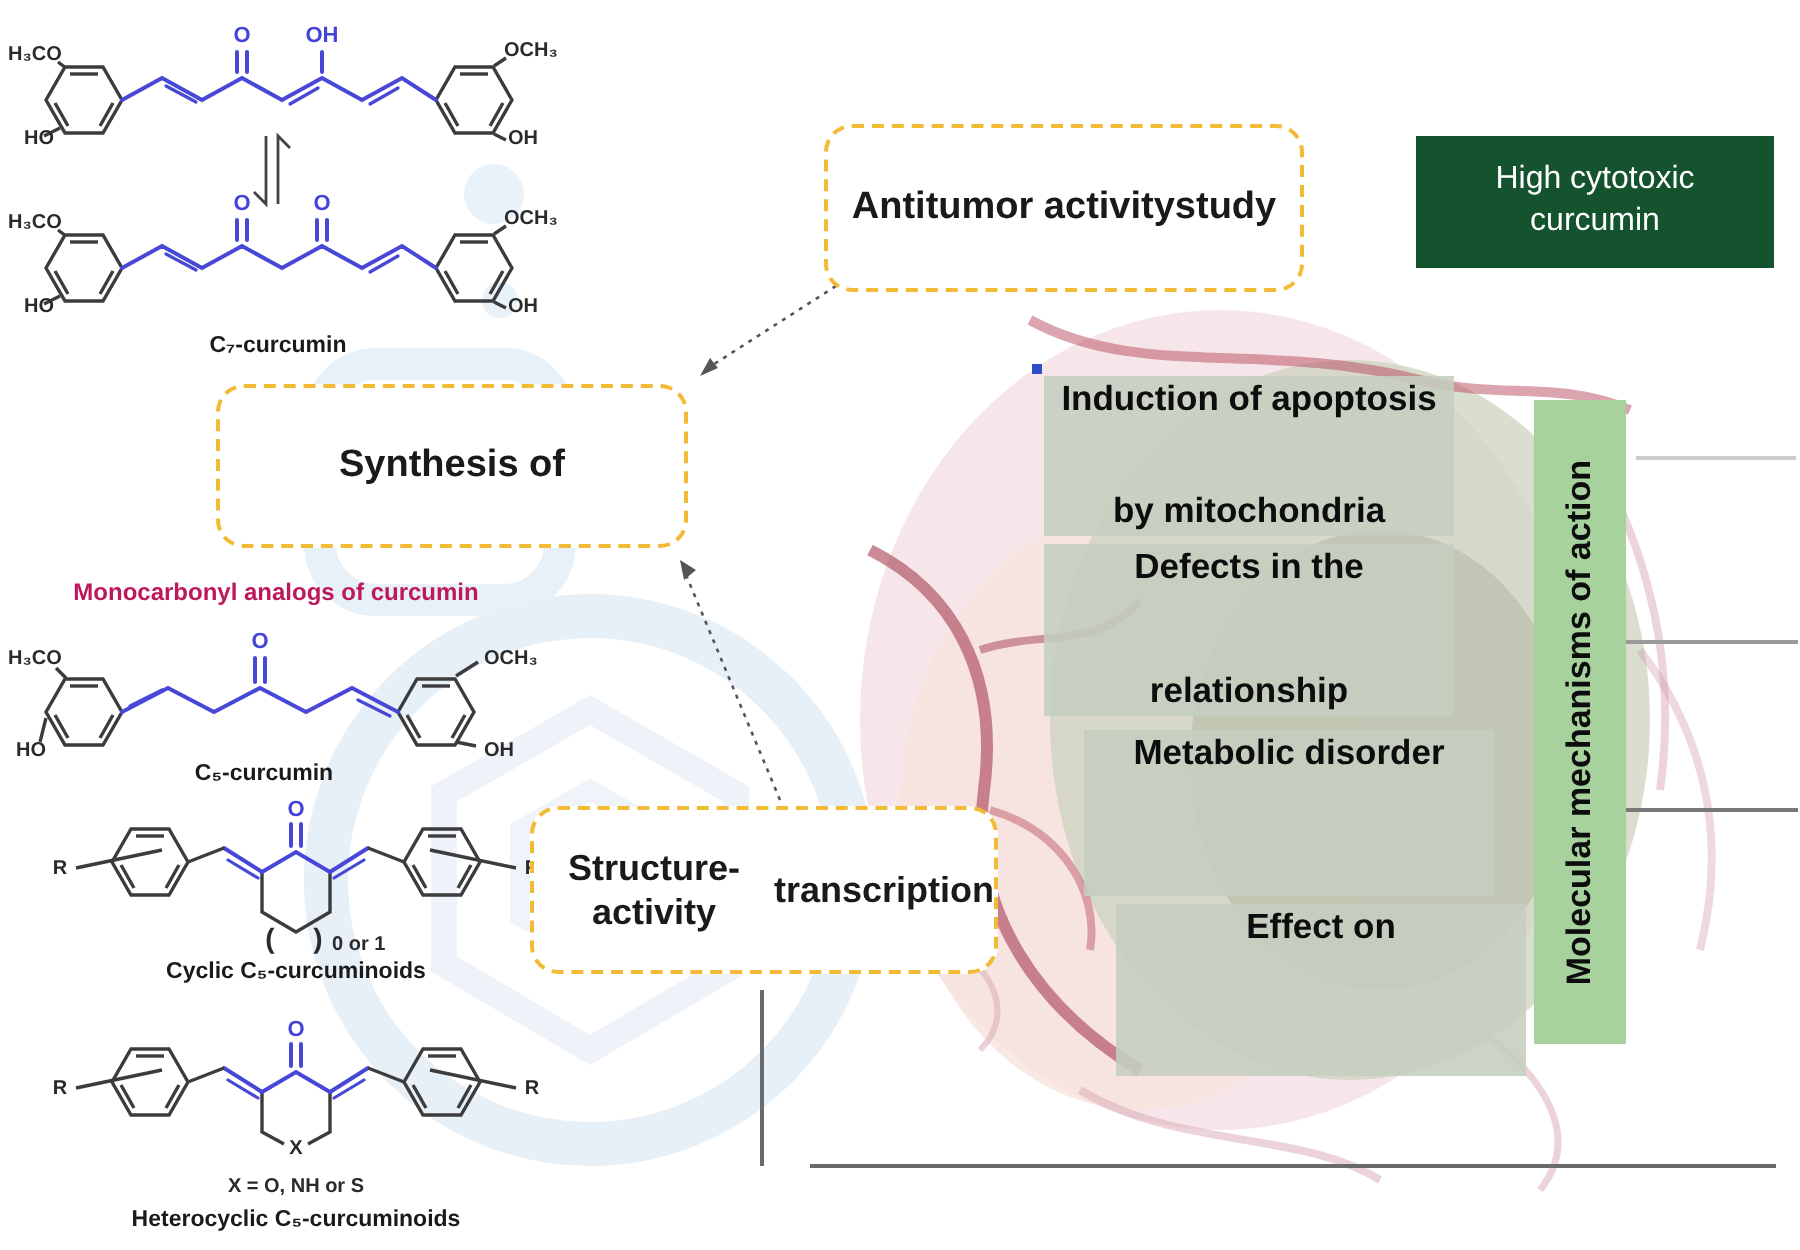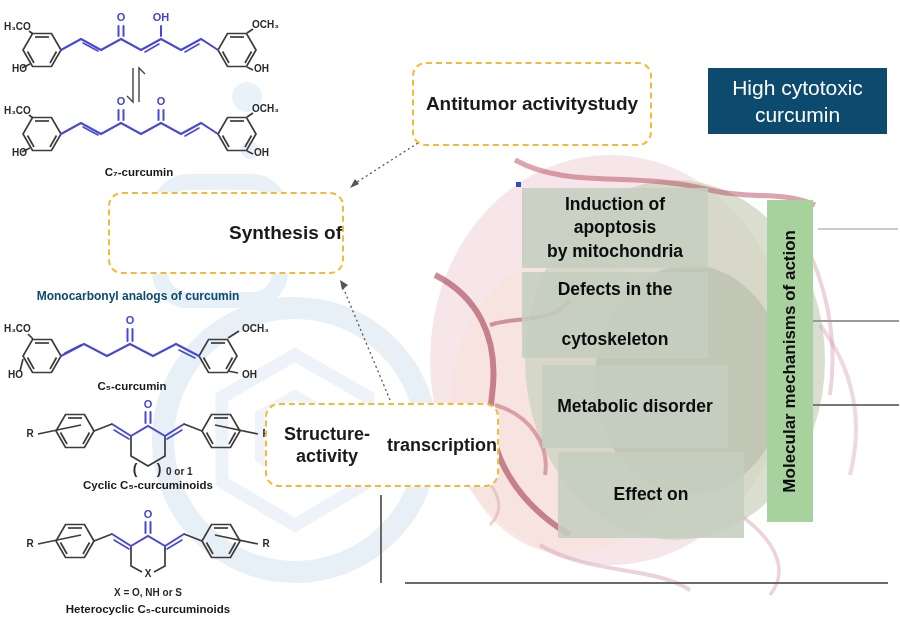--- a/index.html
+++ b/index.html
@@ -4,35 +4,35 @@
 <style>
   html,body{margin:0;padding:0;background:#fff;}
   #canvas{position:relative;width:900px;height:625px;background:#ffffff;overflow:hidden;
           font-family:"Liberation Sans", sans-serif;color:#111;}
   .abs{position:absolute;}
   
   .dashed-box{position:absolute;border:2px dashed #f3bb35;border-radius:14px;background:#fff;
       display:flex;flex-direction:row;align-items:center;justify-content:center;
       font-weight:bold;color:#1a1a1a;text-align:center;z-index:5;line-height:1.25;}
   
-  .red-box{position:absolute;left:708px;top:68px;width:179px;height:66px;background:#0c4a6e;
-      color:#fff;font-size:21px;display:flex;flex-direction:column;align-items:center;
+  .red-box{position:absolute;left:708px;top:68px;width:179px;height:66px;background:#14532d;
+      color:#fff;font-size:16px;display:flex;flex-direction:column;align-items:center;
       justify-content:center;text-align:center;z-index:5;line-height:1.3;}
   
-  .mech-box{position:absolute;left:522px;width:186px;background:rgba(197,206,191,0.88);
-      display:flex;flex-direction:column;align-items:center;justify-content:center;
+  .mech-box{position:absolute;left:522px;width:205px;background:rgba(197,206,191,0.88);
+      display:flex;flex-direction:column;align-items:center;justify-content:space-between;
       text-align:center;font-weight:bold;font-size:17.5px;color:#0d0d0d;z-index:3;line-height:1.35;}
   
   .mech-bar{position:absolute;left:767px;top:200px;width:46px;height:322px;background:#a7d29e;
       display:flex;align-items:center;justify-content:center;z-index:3;}
   .mech-bar span{writing-mode:vertical-rl;transform:rotate(180deg);font-weight:bold;
       font-size:17px;color:#0d0d0d;white-space:nowrap;}
   
   .mono-heading{position:absolute;left:8px;top:289px;width:260px;text-align:center;
-      font-weight:bold;font-size:12px;color:#0c4a6e;z-index:2;}
+      font-weight:bold;font-size:12px;color:#be185d;z-index:2;}
   
   .gline{position:absolute;z-index:4;}
   
   .atom{font:bold 10px "Liberation Sans",sans-serif;fill:#2a2a2a;}
   .atomblue{font:bold 11px "Liberation Sans",sans-serif;fill:#4343d8;}
   .slabel{font:bold 11.5px "Liberation Sans",sans-serif;fill:#1a1a1a;}
   .note{font:bold 10px "Liberation Sans",sans-serif;fill:#2a2a2a;}
   .paren{font:bold 14px "Liberation Sans",sans-serif;fill:#2a2a2a;}
   .chain{stroke:#4848d8;stroke-width:2;fill:none;stroke-linecap:round;}
   .chaintick{stroke:#4848d8;stroke-width:1.6;fill:none;stroke-linecap:round;}
@@ -188,21 +188,21 @@
     <line class="dark" x1="176" y1="32" x2="194" y2="39"></line>
     <line class="dark" x1="30" y1="42" x2="73" y2="33"></line>
     <line class="dark" x1="250" y1="42" x2="207" y2="33"></line>
     <text class="atom" x="22" y="45" text-anchor="middle">R</text>
     <text class="atom" x="258" y="45" text-anchor="middle">R</text>
     <text class="atom" x="140" y="75" text-anchor="middle">X</text>
     <text class="note" x="140" y="94" text-anchor="middle">X = O, NH or S</text>
     <text class="slabel" x="140" y="111" text-anchor="middle">Heterocyclic C₅-curcuminoids</text>
   </svg>
 
-  <div class="dashed-box" style="left:108px;top:192px;width:232px;height:78px;font-size:19px;justify-content:flex-end;">
+  <div class="dashed-box" style="left:108px;top:192px;width:232px;height:78px;font-size:19px;">
     <span>Synthesis of</span>
   </div>
   <div class="dashed-box" style="left:412px;top:62px;width:236px;height:80px;font-size:19px;">
     <span>Antitumor activity</span>
     <span>study</span>
   </div>
   <div class="dashed-box" style="left:265px;top:403px;width:230px;height:80px;font-size:18px;">
     <span>Structure-activity</span>
     <span>transcription</span>
   </div>
@@ -211,21 +211,21 @@
     <span>High cytotoxic</span>
     <span>curcumin</span>
   </div>
 
   <div class="mech-box" style="top:188px;height:80px;">
     <span>Induction of apoptosis</span>
     <span>by  mitochondria</span>
   </div>
   <div class="mech-box" style="top:272px;height:86px;gap:26px;">
     <span>Defects in the</span>
-    <span>cytoskeleton</span>
+    <span>relationship</span>
   </div>
   <div class="mech-box" style="top:365px;height:83px;margin-left:20px;">
     <span>Metabolic disorder</span>
     <span></span>
   </div>
   <div class="mech-box" style="top:452px;height:86px;margin-left:36px;">
     <span>Effect on</span>
   </div>
 
   <div class="mech-bar">

